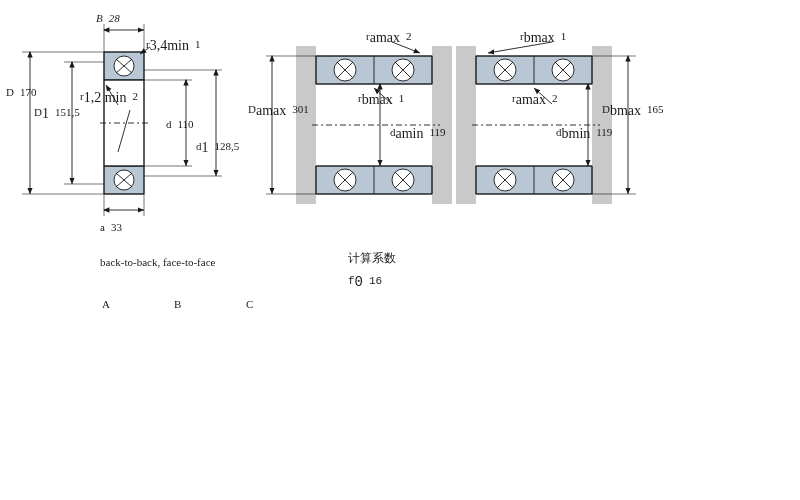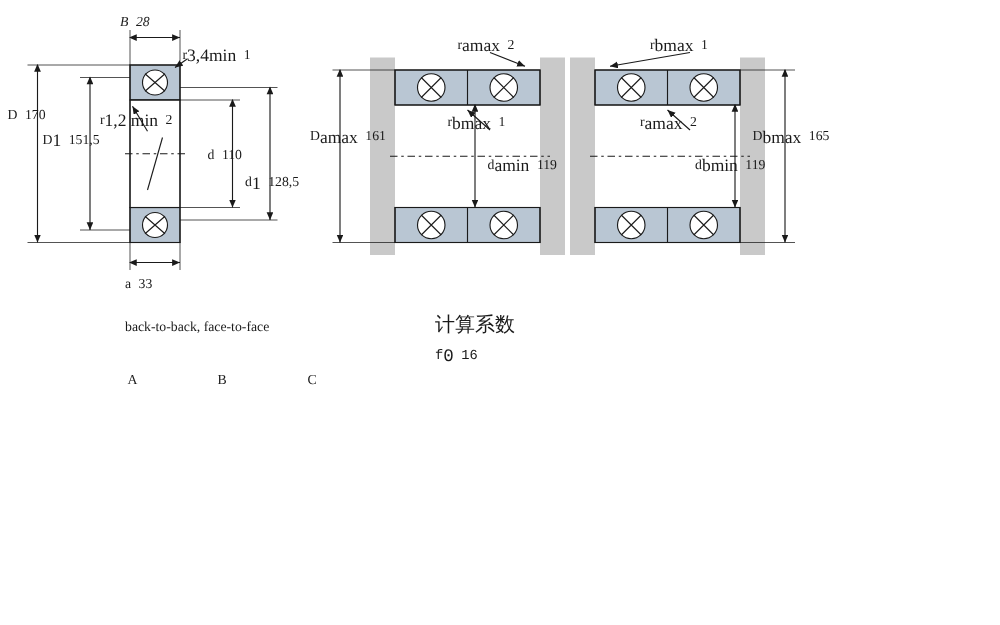--- a/index.html
+++ b/index.html
@@ -9,21 +9,21 @@
     font-family:"Liberation Serif", serif;
     color:#1a1a1a;
     position:relative;
     overflow:hidden;
   }
   .abs{position:absolute;}
   .lbl{font-size:11px;line-height:12px;white-space:nowrap;}
   .lbl .sub{font-size:14px;vertical-align:-2px;}
   .val{margin-left:6px;}
   svg{position:absolute;left:0;top:0;}
-  .cn{font-family:Liberation Serif, serif;font-size:16px;}
+  .cn{font-family:Liberation Serif, serif;font-size:12px;}
   .tbl{font-size:11px;}
 </style>
 </head>
 <body>
 
 <svg width="800" height="500">
   <defs>
     <marker id="arr" markerWidth="8" markerHeight="8" refX="7" refY="3" orient="auto">
       <path d="M0,0 L7,3 L0,6 z" fill="#1a1a1a"></path>
     </marker>
@@ -173,21 +173,21 @@
 
 <div class="abs lbl" style="left:366px;top:30px;">
   <span>r</span><span class="sub">amax</span><span class="val">2</span>
 </div>
 
 <div class="abs lbl" style="left:520px;top:30px;">
   <span>r</span><span class="sub">bmax</span><span class="val">1</span>
 </div>
 
 <div class="abs lbl" style="left:248px;top:103px;">
-  <span>D</span><span class="sub">amax</span><span class="val">161</span>
+  <span>D</span><span class="sub">amax</span><span class="val">301</span>
 </div>
 
 <div class="abs lbl" style="left:358px;top:92px;">
   <span>r</span><span class="sub">bmax</span><span class="val">1</span>
 </div>
 
 <div class="abs lbl" style="left:512px;top:92px;">
   <span>r</span><span class="sub">amax</span><span class="val">2</span>
 </div>
 

